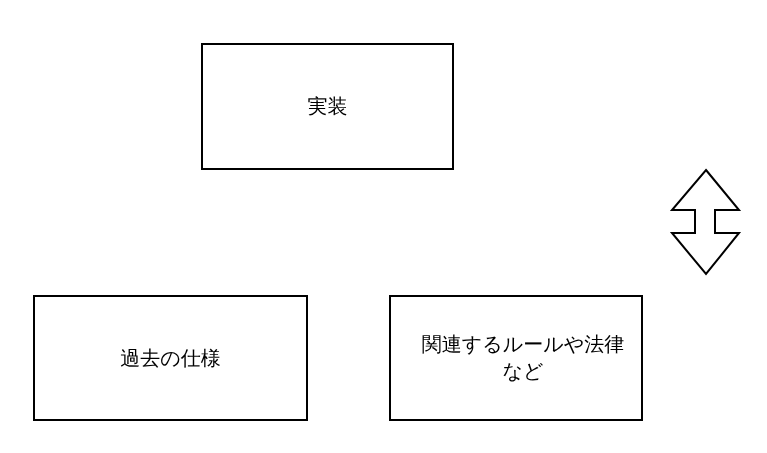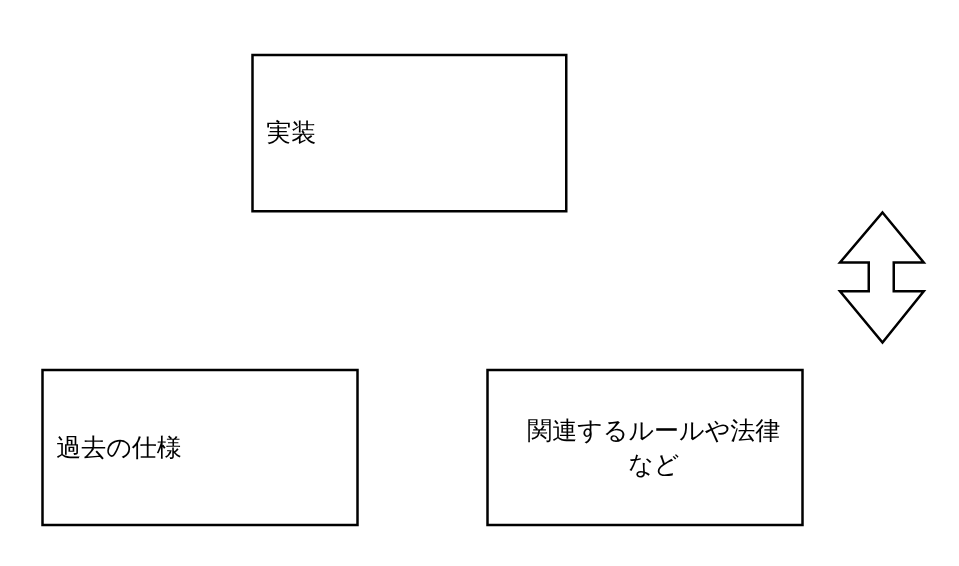--- a/index.html
+++ b/index.html
@@ -1,23 +1,23 @@
 <!DOCTYPE html>
 <html><head>
   <meta charset="utf-8">
   <style>
     html, body { margin: 0; padding: 0; background: #ffffff; }
     body { width: 767px; height: 453px; position: relative; overflow: hidden;
            font-family: "DejaVu Sans", sans-serif; color: #000; }
     .box { position: absolute; box-sizing: border-box; border: 2px solid #000;
-           background: #fff; display: flex; align-items: center; 
+           background: #fff; display: flex; align-items: center; justify-content: center;
            text-align: center; font-size: 20px; line-height: 27px; }
     .box span { display: block; padding: 0 10px; }
     #box-impl { left: 201px; top: 43px; width: 253px; height: 127px; }
-    #box-past { left: 33px; top: 295px; width: 254px; height: 126px; }
+    #box-past { left: 33px; top: 295px; width: 275px; height: 126px; }
     #box-rules { left: 389px; top: 295px; width: 254px; height: 126px; }
     #arrow { position: absolute; left: 668px; top: 166px; }
   </style>
 </head>
 <body>
 
 <div class="box" id="box-impl">
   <span>実装</span>
 </div>
 

